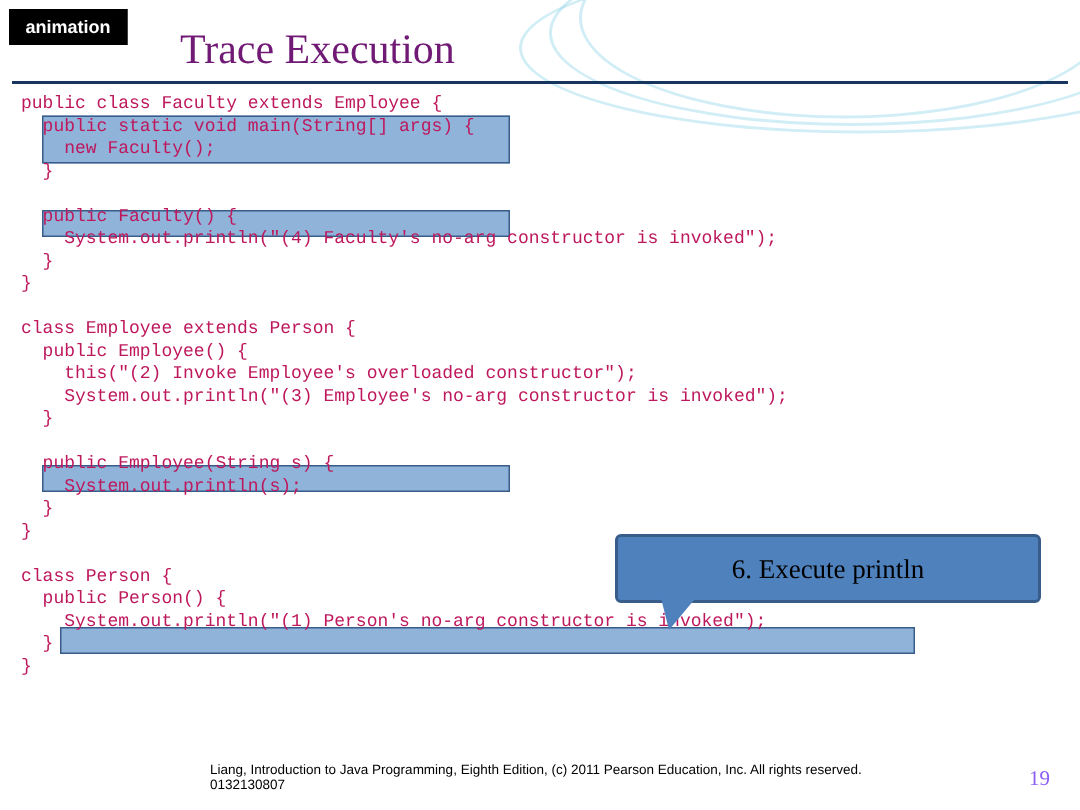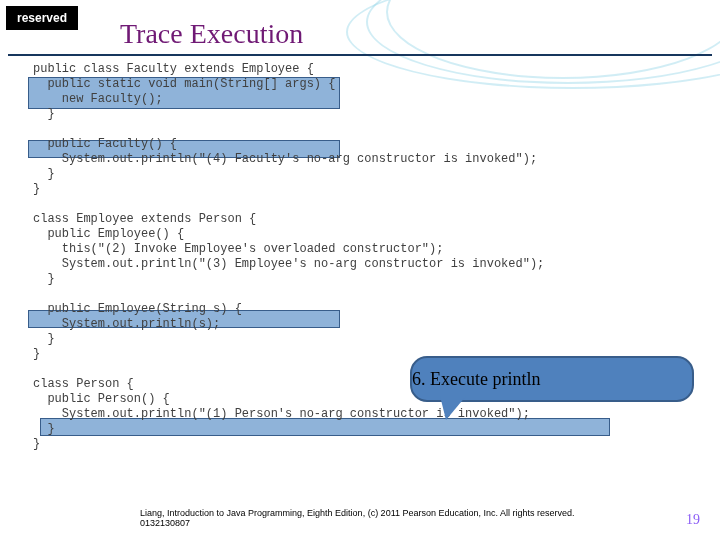--- a/index.html
+++ b/index.html
@@ -52,46 +52,45 @@
     background: #17365d;
   }
   .code {
     position: absolute;
     top: 62px;
     left: 14px;
     font-family: "Courier New", monospace;
     font-size: 12px;
     line-height: 15px;
     white-space: pre;
-    color: #404040;
-    margin-left: 19px;
+    color: #be185d;
   }
   .hl {
     position: absolute;
     background: #8fb3d9;
     border: 1px solid #385d8a;
     z-index: -1;
   }
   .hl1 { top: 77px;  left: 28px; width: 310px; height: 30px; }
   .hl2 { top: 140px; left: 28px; width: 310px; height: 16px; }
   .hl3 { top: 310px; left: 28px; width: 310px; height: 16px; }
   .hl4 { top: 418px; left: 40px; width: 568px; height: 16px; }
   .callout {
     position: absolute;
     top: 356px;
     left: 410px;
     width: 280px;
     height: 42px;
     background: #4f81bd;
     border: 2px solid #385d8a;
-    border-radius: 17px;
+    border-radius: 4px;
     color: #000;
     font-size: 18px;
     font-family: "Times New Roman", serif;
-    text-align: left;
+    text-align: center;
     line-height: 42px;
   }
   .callout-tail {
     position: absolute;
     top: 396px;
     left: 440px;
     width: 0;
     height: 0;
     border-left: 6px solid transparent;
     border-right: 20px solid transparent;
@@ -116,21 +115,21 @@
     margin-left: 24px;
   }
 </style>
 </head>
 <body>
 
 <div class="wave"></div>
 <div class="wave wave2"></div>
 <div class="wave wave3"></div>
 
-<div class="badge">reserved</div>
+<div class="badge">animation</div>
 <div class="title">Trace Execution</div>
 <div class="title-underline"></div>
 
 <div class="hl hl1"></div>
 <div class="hl hl2"></div>
 <div class="hl hl3"></div>
 <div class="hl hl4"></div>
 
 <div class="code">public class Faculty extends Employee {
   public static void main(String[] args) {

